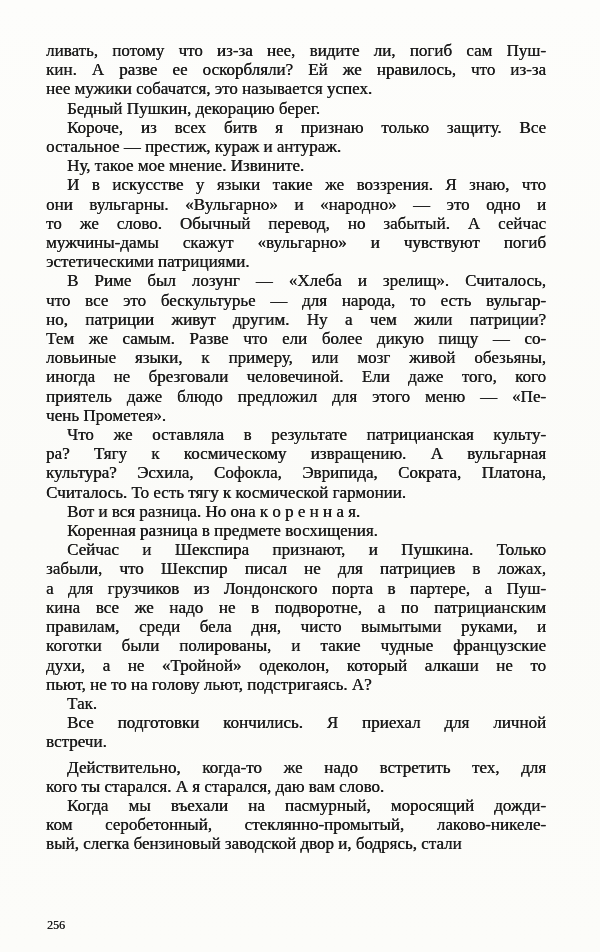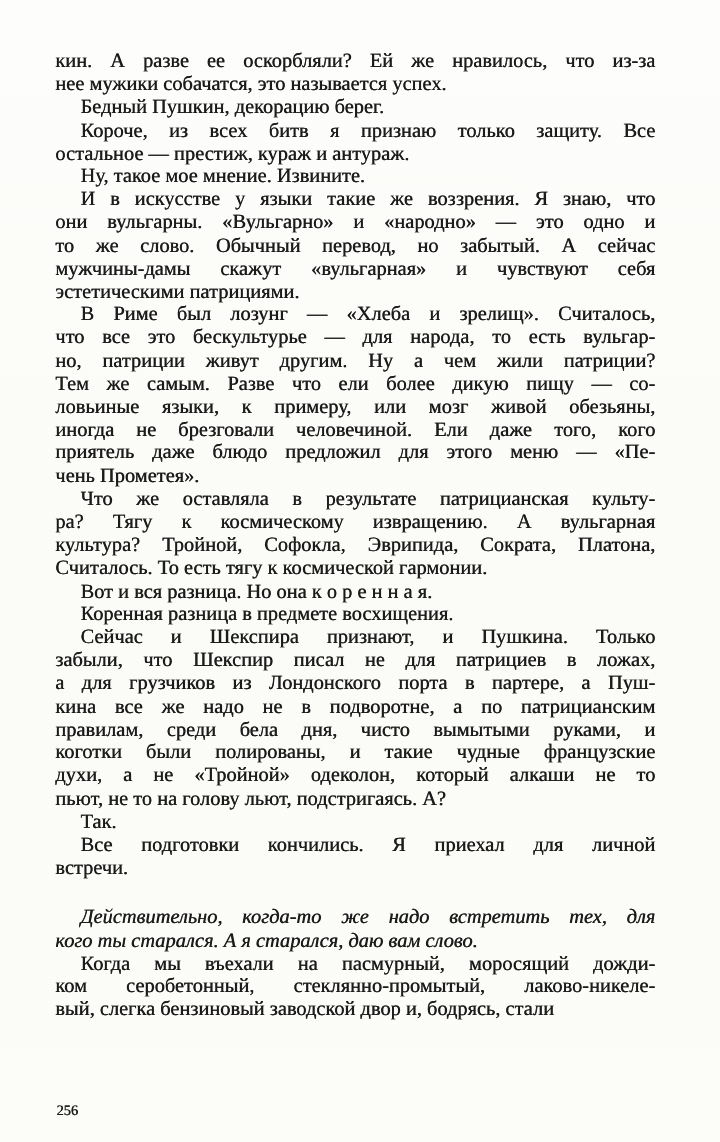--- a/index.html
+++ b/index.html
@@ -22,21 +22,21 @@
   }
   .text-block {
     position: absolute;
     left: 46px;
     top: 41px;
     width: 500px;
     font-size: 17px;
     line-height: 19.2px;
   }
   .para { margin: 0; }
-  .para.space-before { margin-top: 22px; font-style: italic; }
+  .para.space-before { margin-top: 6px; }
   .line {
     text-align: justify;
     text-align-last: justify;
     text-shadow: 0.35px 0 0 currentColor;
   }
   .line.last { text-align-last: left; }
   .line.indent { text-indent: 21px; }
   .page-number {
     position: absolute;
     left: 47px;
@@ -45,54 +45,55 @@
     line-height: 19.2px;
     text-shadow: 0.35px 0 0 currentColor;
   }
 </style>
 </head>
 <body>
 
 <main class="page">
   <div class="text-block">
       <div class="para">
+        <div class="line">ливать, потому что из-за нее, видите ли, погиб сам Пуш-</div>
         <div class="line">кин. А разве ее оскорбляли? Ей же нравилось, что из-за</div>
         <div class="line last">нее мужики собачатся, это называется успех.</div>
       </div>
       <div class="para">
         <div class="line last indent">Бедный Пушкин, декорацию берег.</div>
       </div>
       <div class="para">
         <div class="line indent">Короче, из всех битв я признаю только защиту. Все</div>
         <div class="line last">остальное — престиж, кураж и антураж.</div>
       </div>
       <div class="para">
         <div class="line last indent">Ну, такое мое мнение. Извините.</div>
       </div>
       <div class="para">
         <div class="line indent">И в искусстве у языки такие же воззрения. Я знаю, что</div>
         <div class="line">они вульгарны. «Вульгарно» и «народно» — это одно и</div>
         <div class="line">то же слово. Обычный перевод, но забытый. А сейчас</div>
-        <div class="line">мужчины-дамы скажут «вульгарная» и чувствуют себя</div>
+        <div class="line">мужчины-дамы скажут «вульгарно» и чувствуют погиб</div>
         <div class="line last">эстетическими патрициями.</div>
       </div>
       <div class="para">
         <div class="line indent">В Риме был лозунг — «Хлеба и зрелищ». Считалось,</div>
         <div class="line">что все это бескультурье — для народа, то есть вульгар-</div>
         <div class="line">но, патриции живут другим. Ну а чем жили патриции?</div>
         <div class="line">Тем же самым. Разве что ели более дикую пищу — со-</div>
         <div class="line">ловьиные языки, к примеру, или мозг живой обезьяны,</div>
         <div class="line">иногда не брезговали человечиной. Ели даже того, кого</div>
         <div class="line">приятель даже блюдо предложил для этого меню — «Пе-</div>
         <div class="line last">чень Прометея».</div>
       </div>
       <div class="para">
         <div class="line indent">Что же оставляла в результате патрицианская культу-</div>
         <div class="line">ра? Тягу к космическому извращению. А вульгарная</div>
-        <div class="line">культура? Тройной, Софокла, Эврипида, Сократа, Платона,</div>
+        <div class="line">культура? Эсхила, Софокла, Эврипида, Сократа, Платона,</div>
         <div class="line last">Считалось. То есть тягу к космической гармонии.</div>
       </div>
       <div class="para">
         <div class="line last indent">Вот и вся разница. Но она к о р е н н а я.</div>
       </div>
       <div class="para">
         <div class="line last indent">Коренная разница в предмете восхищения.</div>
       </div>
       <div class="para">
         <div class="line indent">Сейчас и Шекспира признают, и Пушкина.  Только</div>

